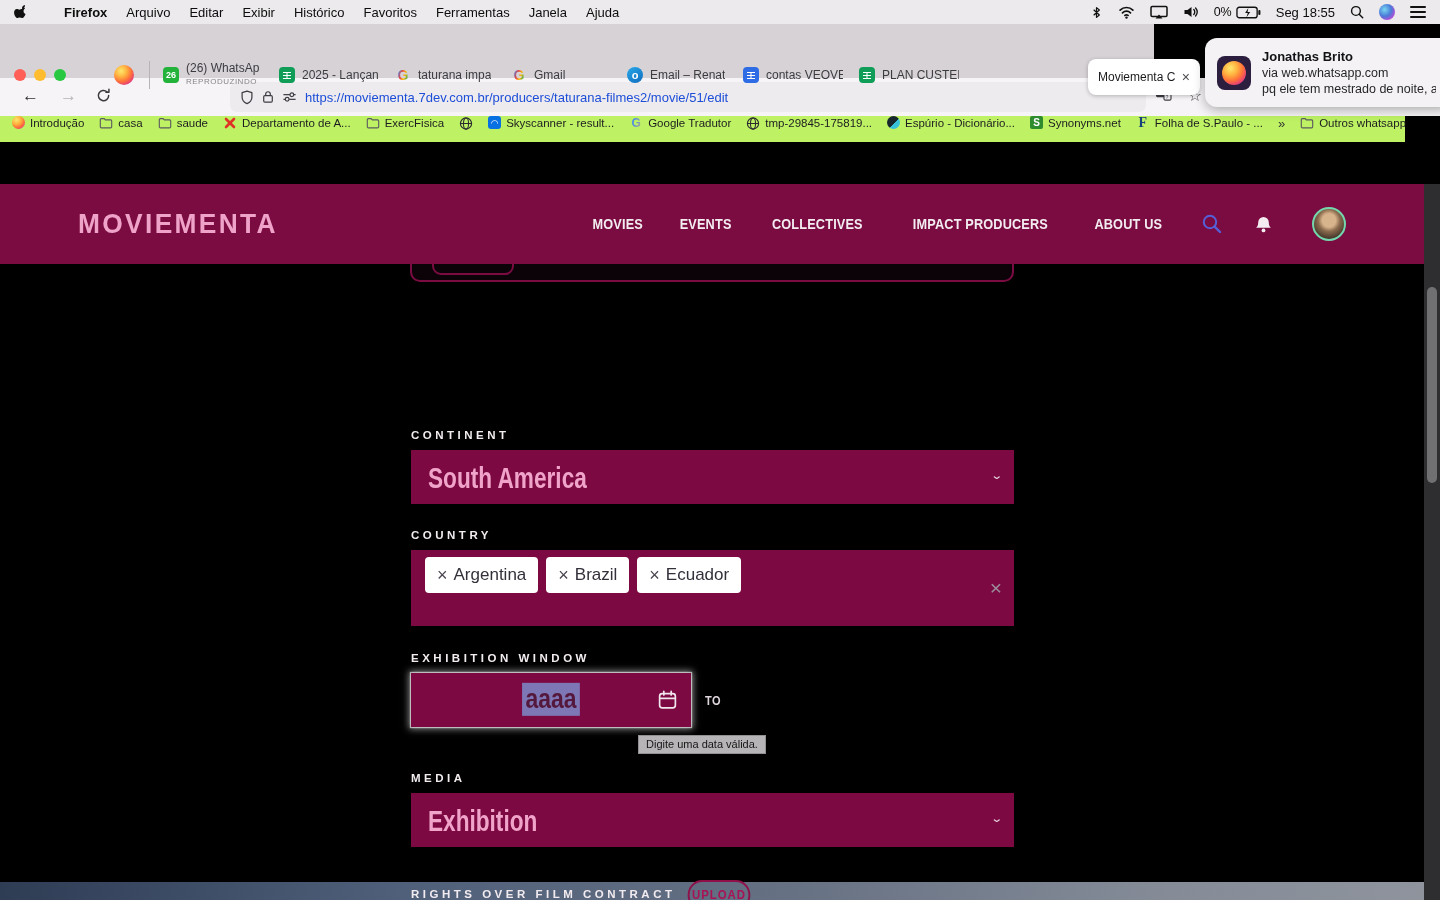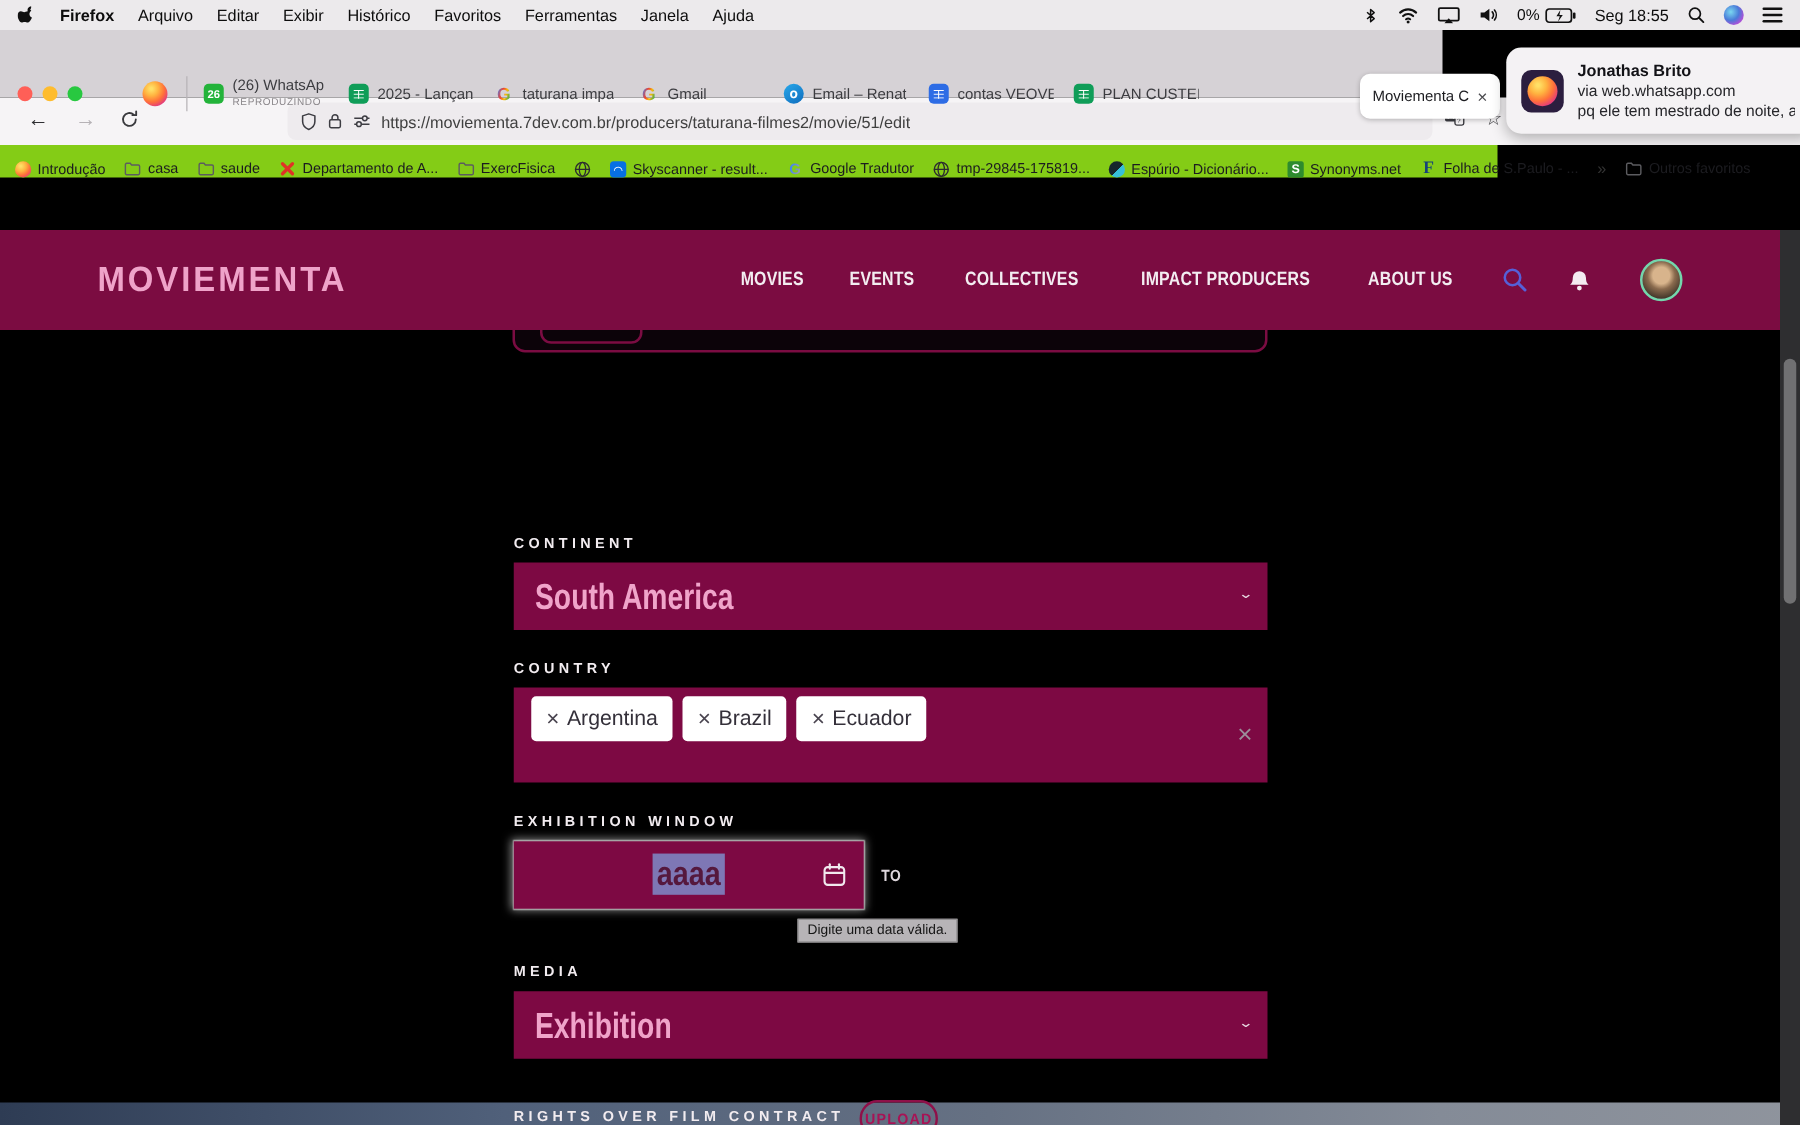--- a/index.html
+++ b/index.html
@@ -6,21 +6,21 @@
   html,body { width:1440px; height:900px; overflow:hidden; background:#000; }
   body { font-family:"Liberation Sans", sans-serif; }
   .screen { position:relative; width:1440px; height:900px; overflow:hidden; background:#000; }
 
   
   .menubar { position:absolute; top:0; left:0; width:1440px; height:24px; background:#eceaec;
              display:flex; align-items:center; padding:0 14px; font-size:13px; color:#0d0d0d; z-index:60; }
   .menubar .left { display:flex; align-items:center; gap:19px; }
   .menubar .apple { width:15px; height:16px; display:inline-flex; }
   .menu-item { white-space:nowrap; }
-  .menu-item.app { font-weight:bold; }
+  .menu-item.app { font-weight:bold;margin-left:16px; }
   .menubar .right { margin-left:auto; display:flex; align-items:center; gap:15px; }
   .mb-ic { display:inline-flex; align-items:center; }
   .siri-orb { width:16px; height:16px; border-radius:50%;
               background:radial-gradient(circle at 35% 35%, #7ad7f0, #4a7bd8 45%, #b14fd8 75%, #2b2f77); }
   .list-ic { display:flex; flex-direction:column; gap:3px; }
   .list-ic i { display:block; width:16px; height:2px; background:#111; border-radius:1px; }
 
   
   .tabbar { position:absolute; top:24px; left:0; width:1154px; height:54px; background:#d6d2d6; z-index:40;text-decoration:underline; }
   .traffic { position:absolute; left:14px; top:45px; display:flex; gap:8px; }
@@ -57,27 +57,27 @@
                   background:radial-gradient(circle at 35% 30%, #ffe066 5%, #ffb340 30%, #ff7139 55%, #e23a7e 78%, #9059ff 100%); }
   .notif-body { overflow:hidden; white-space:nowrap; }
   .notif-title { font-size:13px; font-weight:bold; color:#121216; line-height:16px; }
   .notif-line { font-size:12.5px; color:#26262a; line-height:16px; }
 
   
   .navbar { position:absolute; top:78px; left:0; width:1440px; height:38px; background:#f6f4f6; z-index:30; }
   .nav-ic { position:absolute; top:8px; font-size:17px; color:#3a3a3e; }
   .url-pill { position:absolute; left:230px; top:4px; width:916px; height:30px; background:#eeebee; border-radius:7px;
               display:flex; align-items:center; padding:0 10px; gap:8px; }
-  .url-text { font-size:13px; color:#404040; white-space:nowrap; overflow:hidden; }
+  .url-text { font-size:13px; color:#1d4ed8; white-space:nowrap; overflow:hidden; }
   .right-ics { position:absolute; right:238px; top:8px; display:flex; gap:16px; }
   .star { font-size:16px; color:#4a4a4e; line-height:20px; }
 
   
-  .bookmarks { position:absolute; top:116px; left:0; width:1198px; height:26px; background:#84cc16;
-               display:flex; align-items:flex-end; padding:0 12px; gap:15px; font-size:11.5px; color:#1c1c20; z-index:30; }
+  .bookmarks { position:absolute; top:116px; left:0; width:1405px; height:26px; background:#bef264;
+               display:flex; align-items:flex-start; padding:0 12px; gap:15px; font-size:11.5px; color:#1c1c20; z-index:30; }
   .bm { display:flex; align-items:center; gap:5px; white-space:nowrap; }
   .bm-ic { width:14px; height:14px; display:inline-flex; align-items:center; justify-content:center; flex:0 0 auto; }
   .bm-ff { width:13px; height:13px; border-radius:50%;
            background:radial-gradient(circle at 35% 30%, #ffe066 5%, #ffb340 35%, #ff7139 60%, #e23a7e 85%); }
   .bm-sky { width:13px; height:13px; background:#0770e3; border-radius:3px; color:#fff; font-size:9px; display:flex; align-items:center; justify-content:center; }
   .bm-esp { width:13px; height:13px; border-radius:50%; background:linear-gradient(135deg,#16262c 55%,#37c0d8 55%); }
   .bm-syn { width:13px; height:13px; background:#2e8b2e; border-radius:2px; color:#fff; font-size:10px; font-weight:bold;
             display:flex; align-items:center; justify-content:center; }
   .bm-folha { font-family:"Liberation Serif", serif; font-weight:bold; color:#16427c; font-size:14px; }
   .bm-gt { font-weight:bold; font-size:12px; background:linear-gradient(110deg,#4285F4 30%,#9aa0a6 75%);
@@ -398,21 +398,21 @@
       <span class="bm-ic bm-folha">F</span>
       <span>Folha de S.Paulo - ...</span>
     </span>
     <span class="bm bm-more">»</span>
     <span class="bm">
       <span class="bm-ic">
           <svg viewBox="0 0 16 13" width="14" height="12">
             <path d="M1.5 2.8c0-.7.5-1.3 1.2-1.3h3.2l1.3 1.5h6.1c.7 0 1.2.6 1.2 1.3v6.4c0 .7-.5 1.3-1.2 1.3H2.7c-.7 0-1.2-.6-1.2-1.3Z" fill="none" stroke="#5c5c60" stroke-width="1.3"></path>
           </svg>
         </span>
-      <span>Outros favoritos</span>
+      <span>Outros whatsapp</span>
     </span>
   </div>
 
   <div class="content">
 
     <div class="panel">
       <div class="panel-btn"></div>
     </div>
 
     <div class="site-header">

